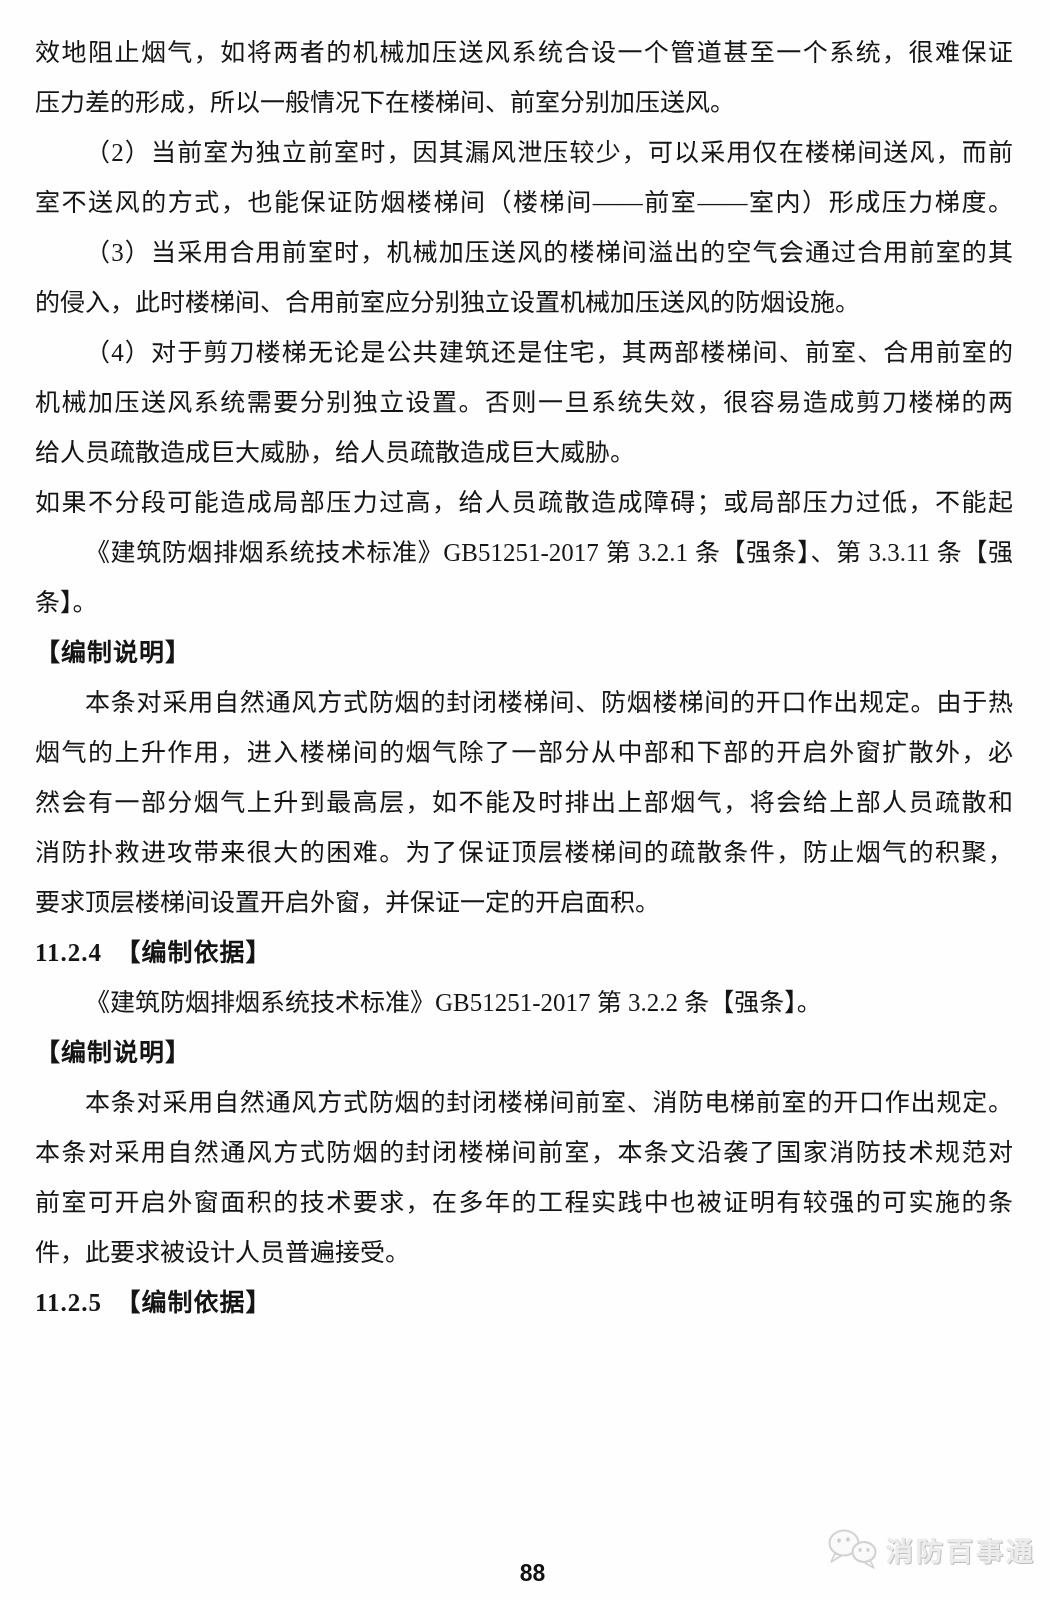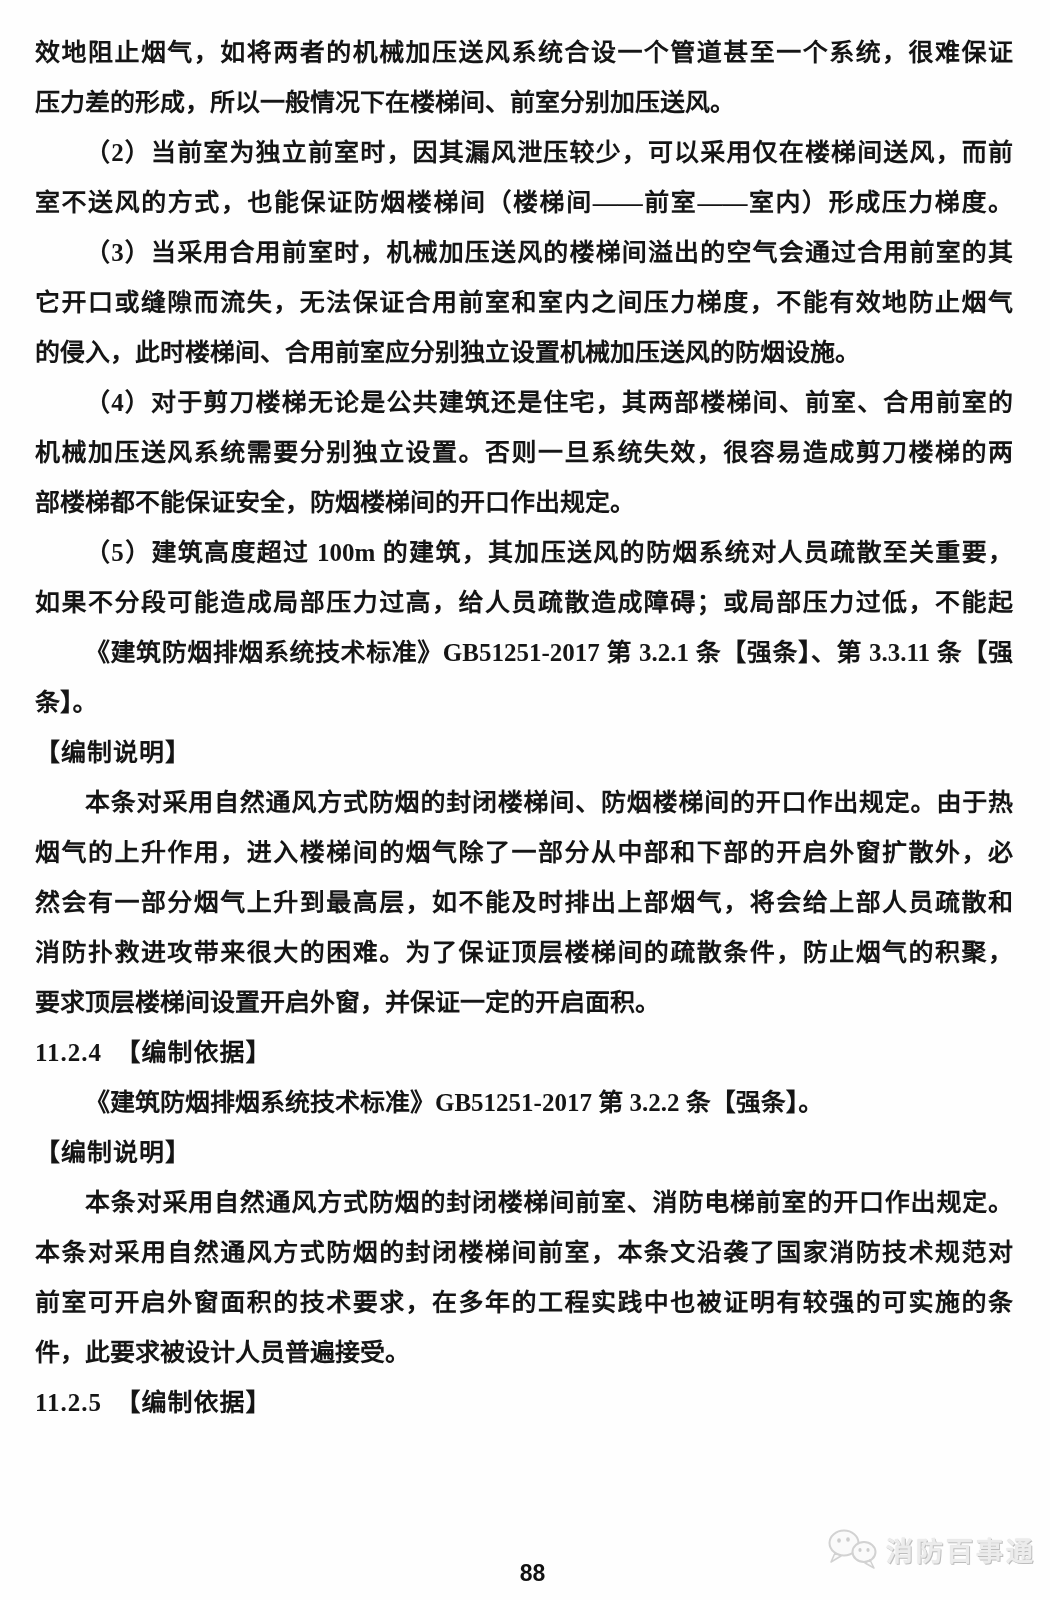--- a/index.html
+++ b/index.html
@@ -13,21 +13,21 @@
   }
   .content{
     position:absolute;
     left:35px;top:28px;
     width:978px;
   }
   .line{
     height:50px;
     line-height:50px;
     font-size:25px;
-    font-weight:700;
+    font-weight:400;
     white-space:nowrap;
   }
   .line.full{
     white-space:normal;
     text-align:justify;
     text-align-last:justify;
     -moz-text-align-last:justify;
   }
   .line.indent{ text-indent:2em; }
   .line.heading{
@@ -70,26 +70,24 @@
 
 <div class="page">
 
   <div class="content">
 
   <div class="line full">效地阻止烟气，如将两者的机械加压送风系统合设一个管道甚至一个系统，很难保证</div>
       <div class="line end">压力差的形成，所以一般情况下在楼梯间、前室分别加压送风。</div>
       <div class="line full indent">（2）当前室为独立前室时，因其漏风泄压较少，可以采用仅在楼梯间送风，而前</div>
       <div class="line full">室不送风的方式，也能保证防烟楼梯间（楼梯间——前室——室内）形成压力梯度。</div>
       <div class="line full indent">（3）当采用合用前室时，机械加压送风的楼梯间溢出的空气会通过合用前室的其</div>
-      <div class="line full">它开口或缝隙而流失，无法保证合用前室和室内之间压力梯度，不能有效地防止烟气</div>
       <div class="line end">的侵入，此时楼梯间、合用前室应分别独立设置机械加压送风的防烟设施。</div>
       <div class="line full indent">（4）对于剪刀楼梯无论是公共建筑还是住宅，其两部楼梯间、前室、合用前室的</div>
       <div class="line full">机械加压送风系统需要分别独立设置。否则一旦系统失效，很容易造成剪刀楼梯的两</div>
-      <div class="line end">部楼梯都不能保证安全，防烟楼梯间的开口作出规定。</div>
-      <div class="line full indent">（5）建筑高度超过 100m 的建筑，其加压送风的防烟系统对人员疏散至关重要，</div>
+      <div class="line end">给人员疏散造成巨大威胁，给人员疏散造成巨大威胁。</div>
       <div class="line full">如果不分段可能造成局部压力过高，给人员疏散造成障碍；或局部压力过低，不能起</div>
       <div class="line full indent">《建筑防烟排烟系统技术标准》GB51251-2017 第 3.2.1 条【强条】、第 3.3.11 条【强</div>
       <div class="line end">条】。</div>
       <div class="line heading">【编制说明】</div>
       <div class="line full indent">本条对采用自然通风方式防烟的封闭楼梯间、防烟楼梯间的开口作出规定。由于热</div>
       <div class="line full">烟气的上升作用，进入楼梯间的烟气除了一部分从中部和下部的开启外窗扩散外，必</div>
       <div class="line full">然会有一部分烟气上升到最高层，如不能及时排出上部烟气，将会给上部人员疏散和</div>
       <div class="line full">消防扑救进攻带来很大的困难。为了保证顶层楼梯间的疏散条件，防止烟气的积聚，</div>
       <div class="line end">要求顶层楼梯间设置开启外窗，并保证一定的开启面积。</div>
       <div class="line heading">11.2.4　【编制依据】</div>

